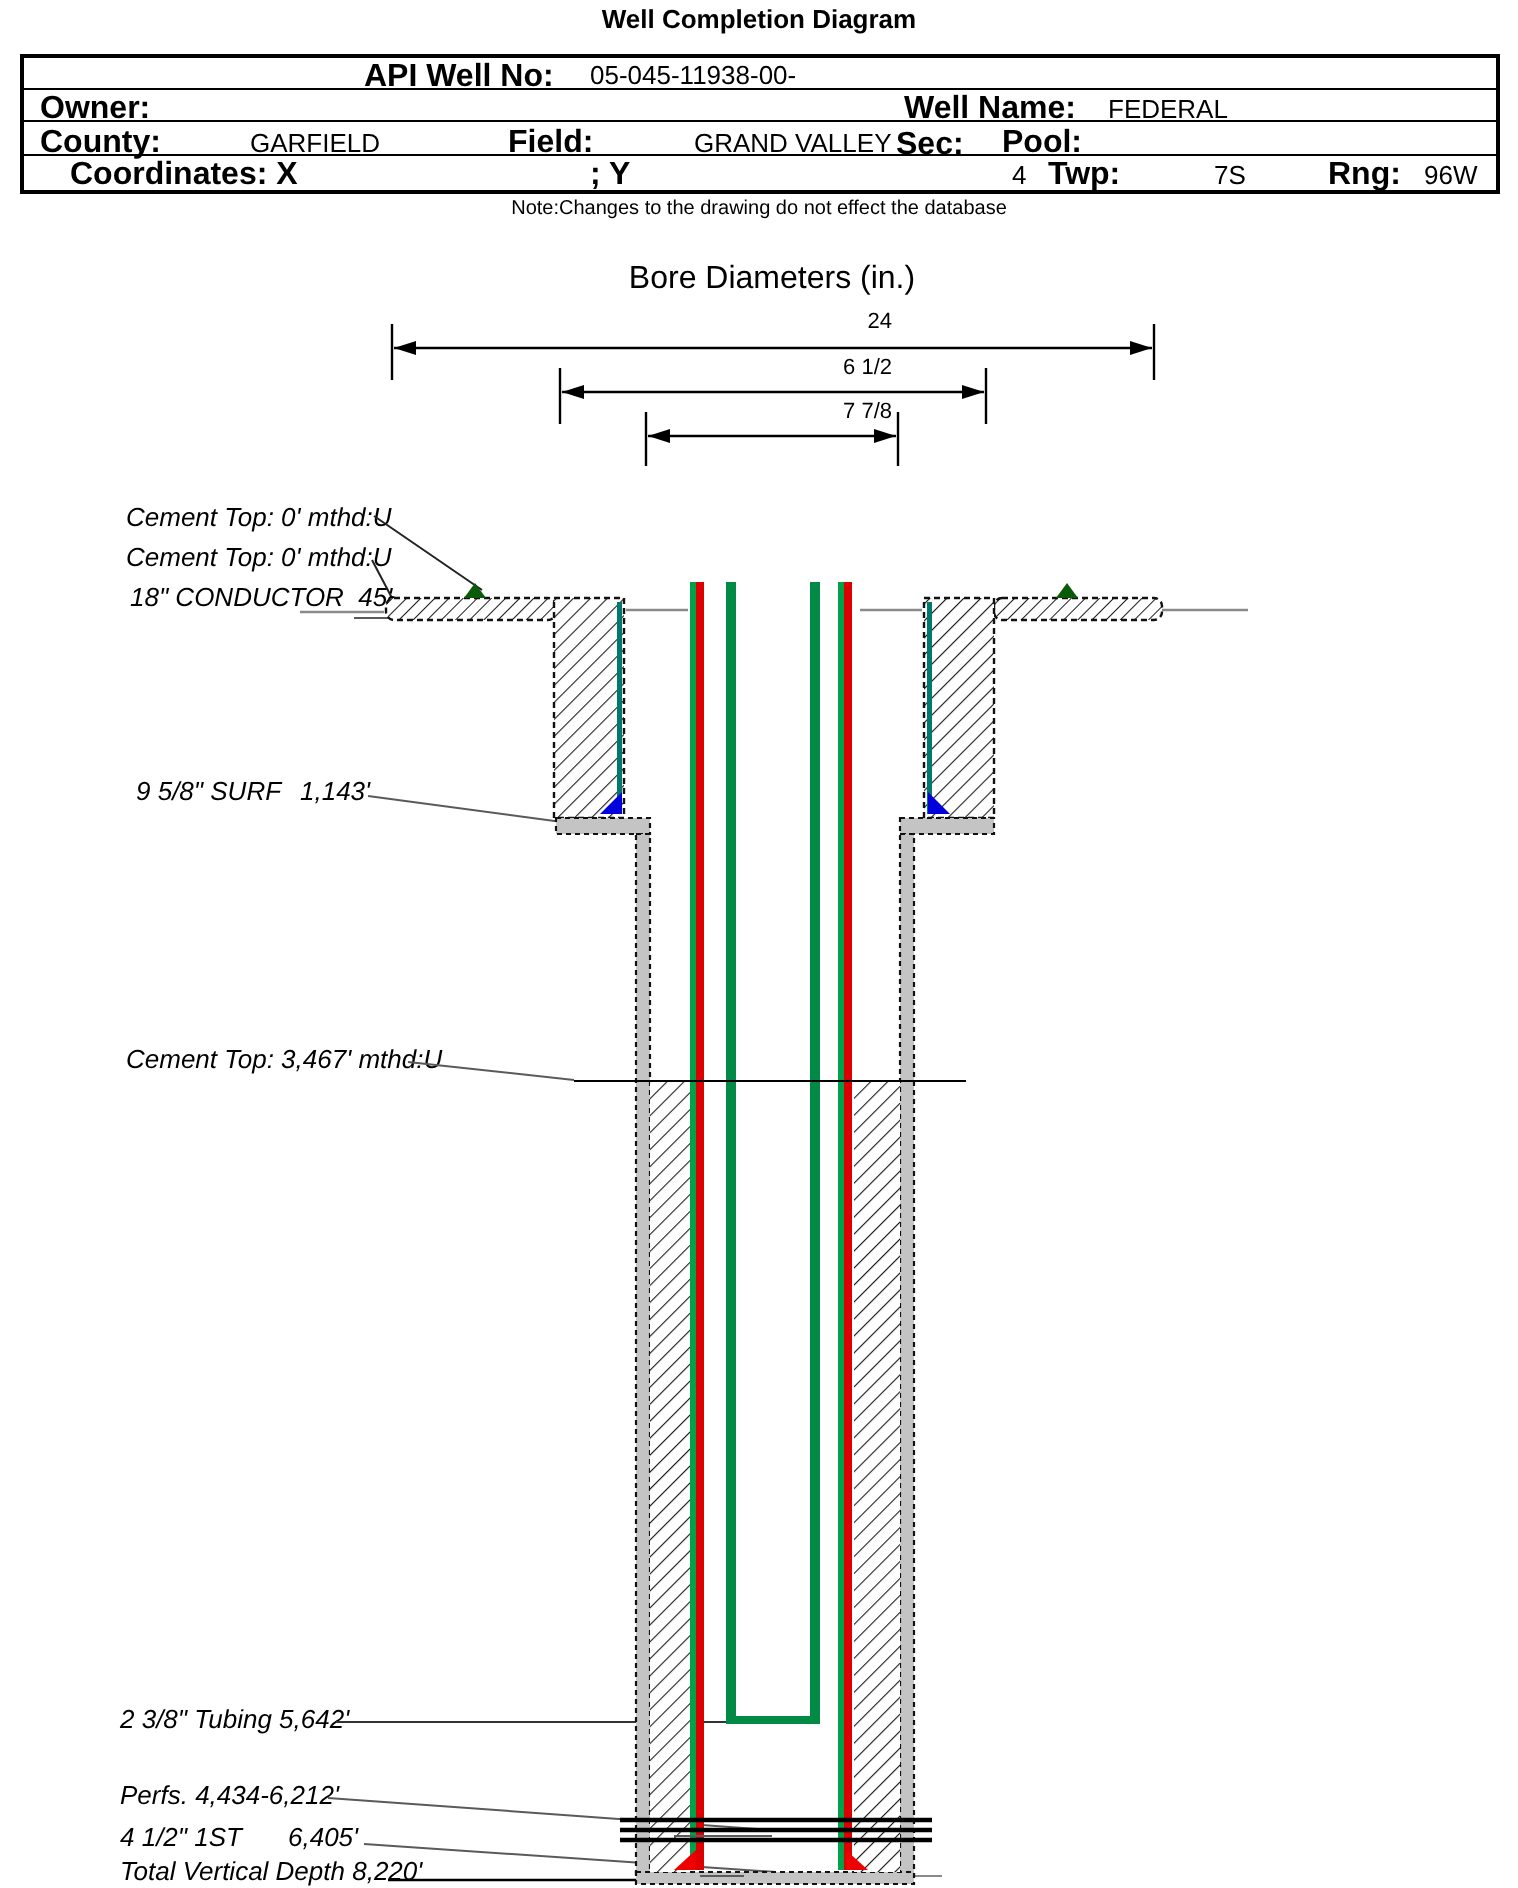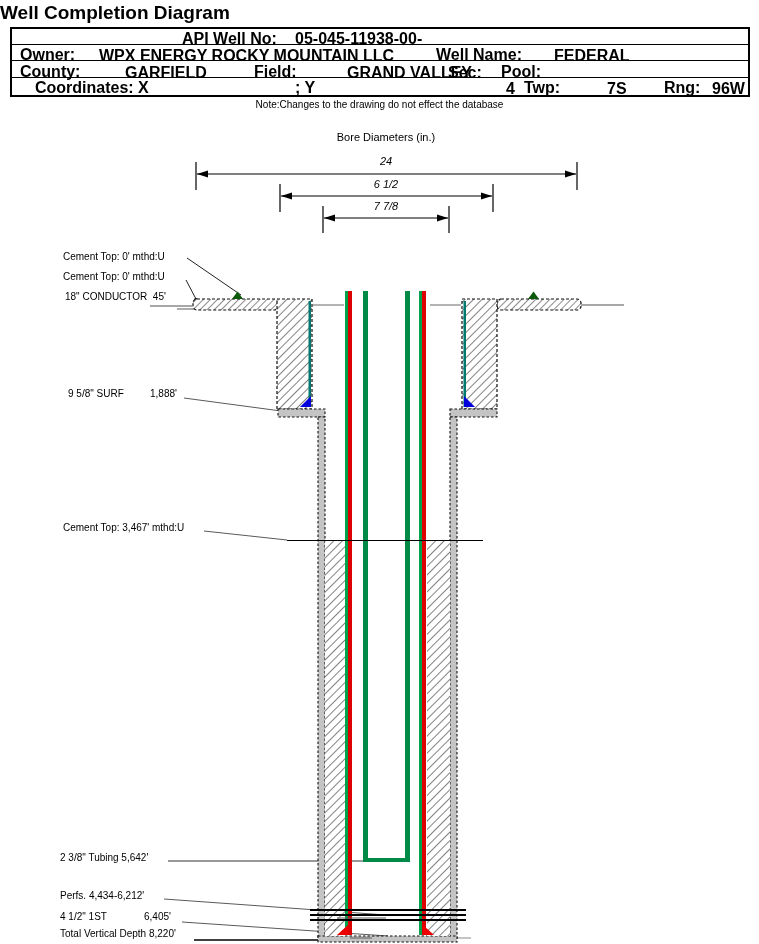--- a/index.html
+++ b/index.html
@@ -1,44 +1,43 @@
 <!DOCTYPE html>
 <html><head>
 <meta charset="utf-8">
 <style>
   html,body{margin:0;padding:0;background:#fff;}
   body{width:759px;height:944px;position:relative;font-family:"Liberation Sans",sans-serif;color:#000;overflow:hidden;}
   .abs{position:absolute;}
-  .page-title{top:2px;left:0;width:759px;text-align:left;font-size:19px;font-weight:bold;}
+  .page-title{top:2px;left:0;width:759px;text-align:center;font-size:13px;font-weight:bold;}
   .info-table{top:27px;left:10px;width:736px;height:66px;border:2px solid #000;}
   .rowline{position:absolute;left:0;width:736px;height:0;border-top:1.6px solid #000;}
-  .cell{position:absolute;font-size:16px;white-space:pre;font-weight:bold;}
+  .cell{position:absolute;font-size:13px;white-space:pre;}
   .lbl{font-weight:bold;font-size:16px;}
   .note{top:99px;left:0;width:759px;text-align:center;font-size:10px;}
-  .bore-title{top:131px;left:236px;width:300px;text-align:center;font-size:11px;}
-  .dim-num{width:120px;text-align:center;font-size:11px;font-style:italic;}
-  .ann{font-size:10px;white-space:pre;}
+  .bore-title{top:131px;left:236px;width:300px;text-align:center;font-size:16px;}
+  .dim-num{width:120px;text-align:right;font-size:11px;}
+  .ann{font-size:13px;white-space:pre;font-style:italic;}
   svg{position:absolute;top:0;left:0;}
 </style>
 </head>
 <body>
 
 <div class="abs page-title">Well Completion Diagram</div>
 
 <div class="abs info-table">
   <div class="rowline" style="top:15px"></div>
   <div class="rowline" style="top:31px"></div>
   <div class="rowline" style="top:48px"></div>
 
   <span class="cell lbl" style="left:170px;top:1px">API Well No:</span>
   <span class="cell" style="left:283px;top:1px">05-045-11938-00-</span>
 
   <span class="cell lbl" style="left:8px;top:17px">Owner:</span>
-  <span class="cell" style="left:87px;top:18px">WPX ENERGY ROCKY MOUNTAIN LLC</span>
-  <span class="cell lbl" style="left:424px;top:17px">Well Name:</span>
+  <span class="cell lbl" style="left:440px;top:17px">Well Name:</span>
   <span class="cell" style="left:542px;top:18px">FEDERAL</span>
 
   <span class="cell lbl" style="left:8px;top:34px">County:</span>
   <span class="cell" style="left:113px;top:35px">GARFIELD</span>
   <span class="cell lbl" style="left:242px;top:34px">Field:</span>
   <span class="cell" style="left:335px;top:35px">GRAND VALLEY</span>
   <span class="cell lbl" style="left:489px;top:34px">Pool:</span>
   <span class="cell" style="left:535px;top:35px"></span>
 
   <span class="cell lbl" style="left:23px;top:50px">Coordinates: X</span>
@@ -55,21 +54,21 @@
 
 <div class="abs bore-title">Bore Diameters (in.)</div>
 <div class="abs dim-num" style="top:155px;left:326px">24</div>
 <div class="abs dim-num" style="top:178px;left:326px">6 1/2</div>
 <div class="abs dim-num" style="top:200px;left:326px">7 7/8</div>
 
 <div class="abs ann" style="top:251px;left:63px">Cement Top: 0' mthd:U</div>
 <div class="abs ann" style="top:271px;left:63px">Cement Top: 0' mthd:U</div>
 <div class="abs ann" style="top:291px;left:65px">18" CONDUCTOR  45'</div>
 <div class="abs ann" style="top:388px;left:68px">9 5/8" SURF</div>
-<div class="abs ann" style="top:388px;left:150px">1,888'</div>
+<div class="abs ann" style="top:388px;left:150px">1,143'</div>
 <div class="abs ann" style="top:522px;left:63px">Cement Top: 3,467' mthd:U</div>
 <div class="abs ann" style="top:852px;left:60px">2 3/8" Tubing 5,642'</div>
 <div class="abs ann" style="top:890px;left:60px">Perfs. 4,434-6,212'</div>
 <div class="abs ann" style="top:911px;left:60px">4 1/2" 1ST</div>
 <div class="abs ann" style="top:911px;left:144px">6,405'</div>
 <div class="abs ann" style="top:928px;left:60px">Total Vertical Depth 8,220'</div>
 
 <svg width="759" height="944" viewBox="0 0 759 944">
   <defs>
     <pattern id="hatch" width="6" height="6" patternUnits="userSpaceOnUse" patternTransform="rotate(45)">

